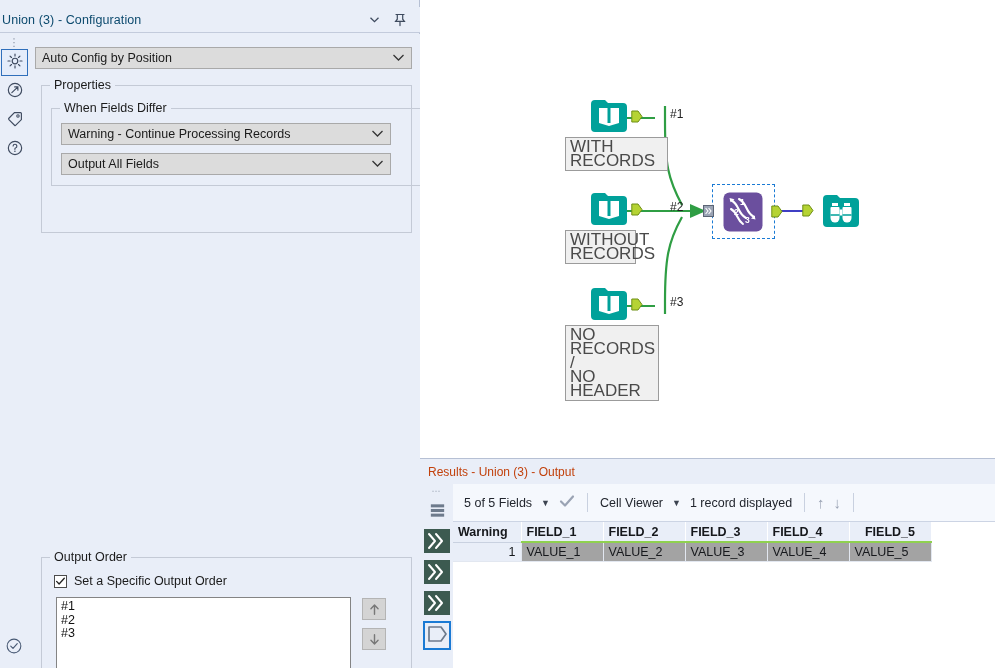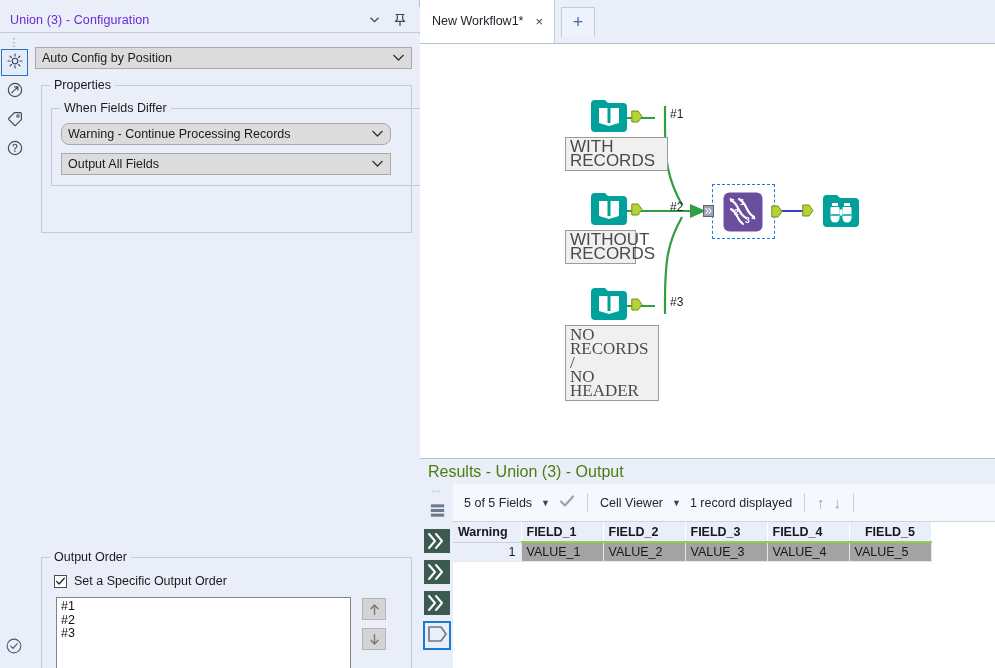--- a/index.html
+++ b/index.html
@@ -21,22 +21,22 @@
     border-right: 1px solid #b6c0d4;
   }
   #config-titlebar {
     position: absolute; left: 0; top: 7px;
     width: 420px; height: 26px;
     background: #e9eef8;
     border-bottom: 1px solid #c3cbdc;
     display: flex; align-items: center;
   }
   #config-title {
-    margin-left: 10px;
-    color: #6d28d9;
+    margin-left: 2px;
+    color: #0c4a6e;
     font-size: 12.5px;
     letter-spacing: .1px;
   }
   .titlebar-icons {
     margin-left: auto; display: flex; align-items: center; gap: 12px;
     padding-right: 13px;
   }
   .tb-icon { width: 14px; height: 14px; color: #3e4a5e; cursor: pointer;
              display: flex; align-items: center; justify-content: center; }
 
@@ -85,21 +85,21 @@
     position: absolute;
     border: 1px solid #c4cad6;
   }
   .groupbox > .legend {
     position: absolute; top: -8px; left: 8px;
     background: #e9eef8; padding: 0 4px;
     font-size: 12.5px; color: #1b1b1b;
   }
   #gb-properties { left: 12px; top: 51px; width: 371px; height: 148px; }
   #gb-whenfields { left: 9px; top: 22px; width: 406px; height: 78px; }
-  #combo-warn  { position: absolute; left: 9px; top: 14px; width: 330px; border-radius: 8px; }
+  #combo-warn  { position: absolute; left: 9px; top: 14px; width: 330px; }
   #combo-outall{ position: absolute; left: 9px; top: 44px; width: 330px; }
 
   #gb-outputorder { left: 12px; top: 523px; width: 371px; height: 115px; }
   #cb-row { position: absolute; left: 12px; top: 16px; display: flex; align-items: center; gap: 7px; cursor: pointer;}
   .checkbox {
     width: 13px; height: 13px; border: 1px solid #4c4c4c; background: #fff;
     display: flex; align-items: center; justify-content: center;
   }
   #cb-label { font-size: 12.5px; color: #1b1b1b; }
   #order-list {
@@ -166,21 +166,21 @@
   .anchor-num { position: absolute; font-size: 12px; color: #222; }
 
   
   #results {
     position: absolute; left: 0; top: 458px; width: 575px; height: 210px;
     background: #e9eef8;
     border-top: 1px solid #b6c0d4;
   }
   #results-title {
     height: 26px; display: flex; align-items: center;
-    padding-left: 8px; color: #4d7c0f; font-size: 16px;
+    padding-left: 8px; color: #c2410c; font-size: 12px;
     border-bottom: 1px solid #ccd4e4;
   }
   #results-toolbar {
     position: absolute; left: 33px; top: 25px; width: 542px; height: 38px;
     background: #f5f8fd;
     border-bottom: 1px solid #ccd4e4;
     display: flex; align-items: center; gap: 9px;
     padding-left: 11px;
     color: #22262e; font-size: 12.5px;
   }
@@ -351,27 +351,20 @@
             <path d="M8 3 V12.6 M4.2 8.8 L8 12.8 L11.8 8.8" stroke="#787878" stroke-width="1.5" fill="none" stroke-linecap="round" stroke-linejoin="round"></path>
           </svg>
         </div>
       </div>
 
     </div>
   </div>
 
   <div id="right">
 
-    <div id="tabstrip">
-      <div id="tab-active">
-        <span>New Workflow1*</span>
-        <span id="tab-close">×</span>
-      </div>
-      <div id="tab-add">+</div>
-    </div>
 
     <div id="canvas">
 
       <svg width="575" height="414" style="position:absolute;left:0;top:0">
 
         <path d="M245 78 C 245 120, 248 135, 262 161" stroke="#2f9e44" stroke-width="2.2" fill="none"></path>
         <path d="M245 78 L 245 62" stroke="#2f9e44" stroke-width="2.2" fill="none"></path>
 
         <path d="M196 167 L 290 167" stroke="#2f9e44" stroke-width="2.2" fill="none"></path>
 
@@ -432,21 +425,21 @@
             <path d="M21 12 v15" stroke="#00a19a" stroke-width="1.6"></path>
             <path d="M11 27 L21 30 L31 27" fill="#ffffff"></path>
           </svg>
         </div>
         <div style="position:absolute;left:43px;top:14px;">
           <svg width="12" height="13" viewBox="0 0 12 13">
               <path d="M0.8 1 H7 L11 6.5 L7 12 H0.8 z" fill="#b5d334" stroke="#6f8f14" stroke-width="1"></path>
             </svg>
         </div>
         <div class="anchor-num" style="left:82px; top:11px;">#3</div>
-        <div class="node-label" style="left:-23px; top:41px; width:94px;font-family:Liberation Serif, serif;">NO RECORDS /
+        <div class="node-label" style="left:-23px; top:41px; width:94px;">NO RECORDS /
 NO HEADER</div>
       </div>
 
       <div class="node" style="left:292px; top:140px; width:63px; height:55px; border:1.4px dashed #1a7ad4;">
         <div style="position:absolute;left:-10px;top:20px;">
           <svg width="11" height="12" viewBox="0 0 11 12">
               <rect x="0.5" y="0.5" width="10" height="11" fill="#9aa3b4" stroke="#5c6575"></rect>
             <path d="M2.6 3 L5 6 L2.6 9 M5.6 3 L8 6 L5.6 9" stroke="#fff" stroke-width="1.1" fill="none"></path>
             </svg>
         </div>

